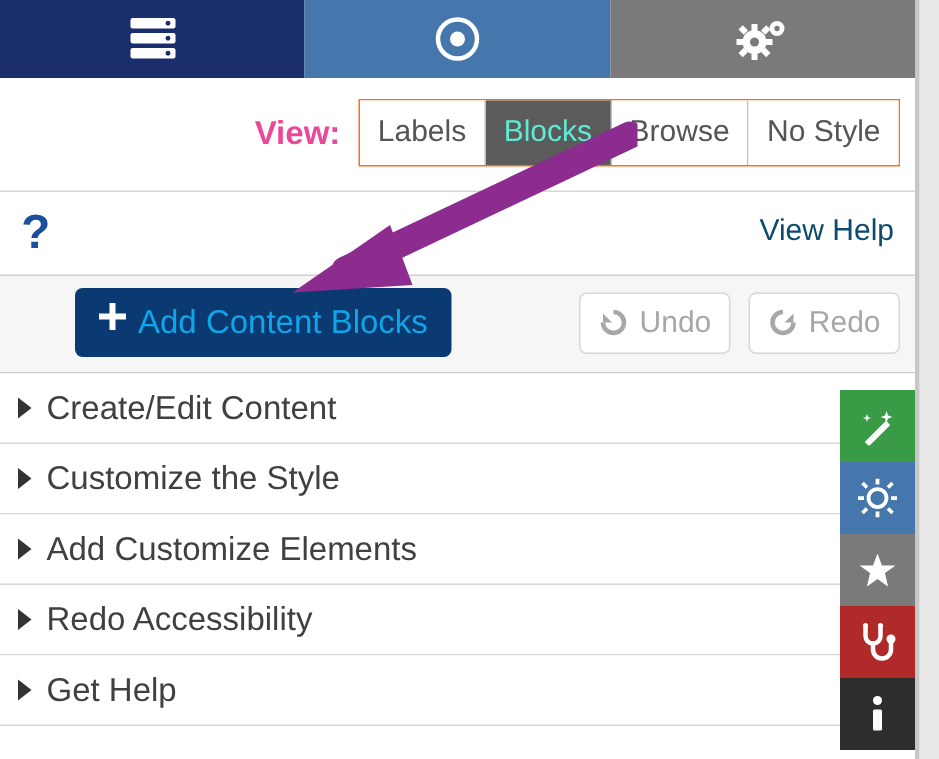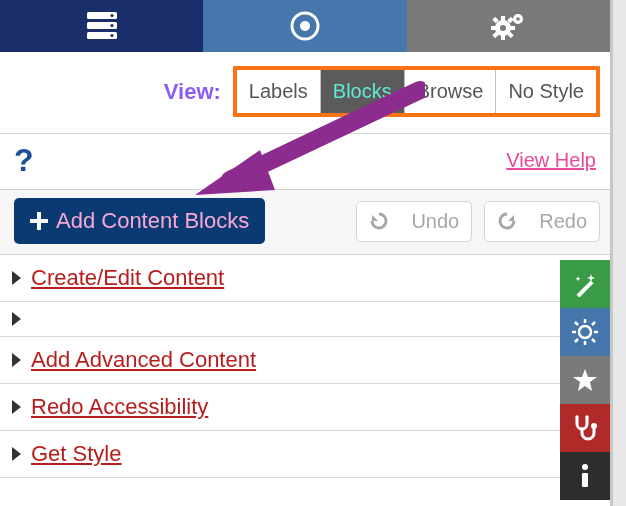--- a/index.html
+++ b/index.html
@@ -40,26 +40,26 @@
     display: flex;
     align-items: center;
     justify-content: flex-end;
     padding: 14px 10px 16px 10px;
     gap: 10px;
     border-bottom: 1px solid #d6d6d6;
   }
   .view-label {
     font-size: 22px;
     font-weight: 600;
-    color: #8b5cf6;
+    color: #ec4899;
     margin-right: 2px;
   }
   .view-segs {
     display: flex;
-    border: 4px solid #f97316;
+    border: 1px solid #f97316;
   }
   .view-seg {
     padding: 10px 12px;
     font-size: 20px;
     color: #555;
     border-right: 1px solid #bfbfbf;
     cursor: pointer;
     background: #fff;
   }
   .view-seg:last-child { border-right: none; text-align: right; }
@@ -71,56 +71,55 @@
     justify-content: space-between;
     padding: 8px 14px 10px 14px;
     border-bottom: 1px solid #d0d0d0;
   }
   .help-icon {
     color: #1b4f9c;
     font-size: 32px;
     font-weight: 700;
   }
   .view-help-link {
-    color: #ec4899;
+    color: #0c4a6e;
     font-size: 20px;
-    text-decoration: underline;
     cursor: pointer;
   }
   
   .action-row {
     display: flex;
     align-items: center;
     gap: 12px;
     padding: 8px 10px 10px 14px;
     background: #f6f6f6;
     border-bottom: 1px solid #d0d0d0;
   }
   .btn-primary {
     background: #0b3a73;
-    color: #f9a8d4;
+    color: #0ea5e9;
     border: none;
     border-radius: 5px;
     padding: 10px 16px;
     font-size: 22px;
     display: flex;
-    align-items: center;
     gap: 8px;
     cursor: pointer;
+    margin-left: 36px;
   }
   .btn-ghost {
     background: #fff;
     color: #a7a7a7;
     border: 1px solid #d6d6d6;
     border-radius: 5px;
     padding: 8px 12px;
     font-size: 20px;
     display: flex;
     align-items: center;
-    gap: 22px;
+    gap: 7px;
     cursor: pointer;
   }
   .action-row .spacer { flex: 1; }
   
   .accordion { display: flex; flex-direction: column; }
   .acc-item {
     display: flex;
     align-items: center;
     gap: 10px;
     padding: 10px 12px;
@@ -130,22 +129,21 @@
     cursor: pointer;
   }
   .acc-item .tri {
     width: 0; height: 0;
     border-top: 7px solid transparent;
     border-bottom: 7px solid transparent;
     border-left: 9px solid #333;
     flex-shrink: 0;
   }
   .acc-item .label {
-    color: #b91c1c;
-    text-decoration: underline;
+    color: #404040;
   }
   
   .side-stack {
     position: absolute;
     right: 0;
     top: 260px;
     display: flex;
     flex-direction: column;
   }
   .side-btn {
@@ -253,32 +251,33 @@
     </button>
   </div>
 
   <div class="accordion">
     <div class="acc-item">
       <span class="tri"></span>
       <span class="label">Create/Edit Content</span>
     </div>
     <div class="acc-item">
       <span class="tri"></span>
-    </div>
-    <div class="acc-item">
-      <span class="tri"></span>
-      <span class="label">Add Advanced Content</span>
+      <span class="label">Customize the Style</span>
+    </div>
+    <div class="acc-item">
+      <span class="tri"></span>
+      <span class="label">Add Customize Elements</span>
     </div>
     <div class="acc-item">
       <span class="tri"></span>
       <span class="label">Redo Accessibility</span>
     </div>
     <div class="acc-item">
       <span class="tri"></span>
-      <span class="label">Get Style</span>
+      <span class="label">Get Help</span>
     </div>
   </div>
 
   <div class="side-stack">
     <div class="side-btn wand">
       <svg width="26" height="26" viewBox="0 0 26 26">
         <rect x="3" y="16" width="20" height="4" fill="#fff" transform="rotate(-45 13 18)"></rect>
         <path d="M19 3 l1 3 3 1 -3 1 -1 3 -1 -3 -3 -1 3 -1 z" fill="#fff"></path>
         <path d="M6 5 l.7 2 2 .7 -2 .7 -.7 2 -.7 -2 -2 -.7 2 -.7 z" fill="#fff"></path>
       </svg>

